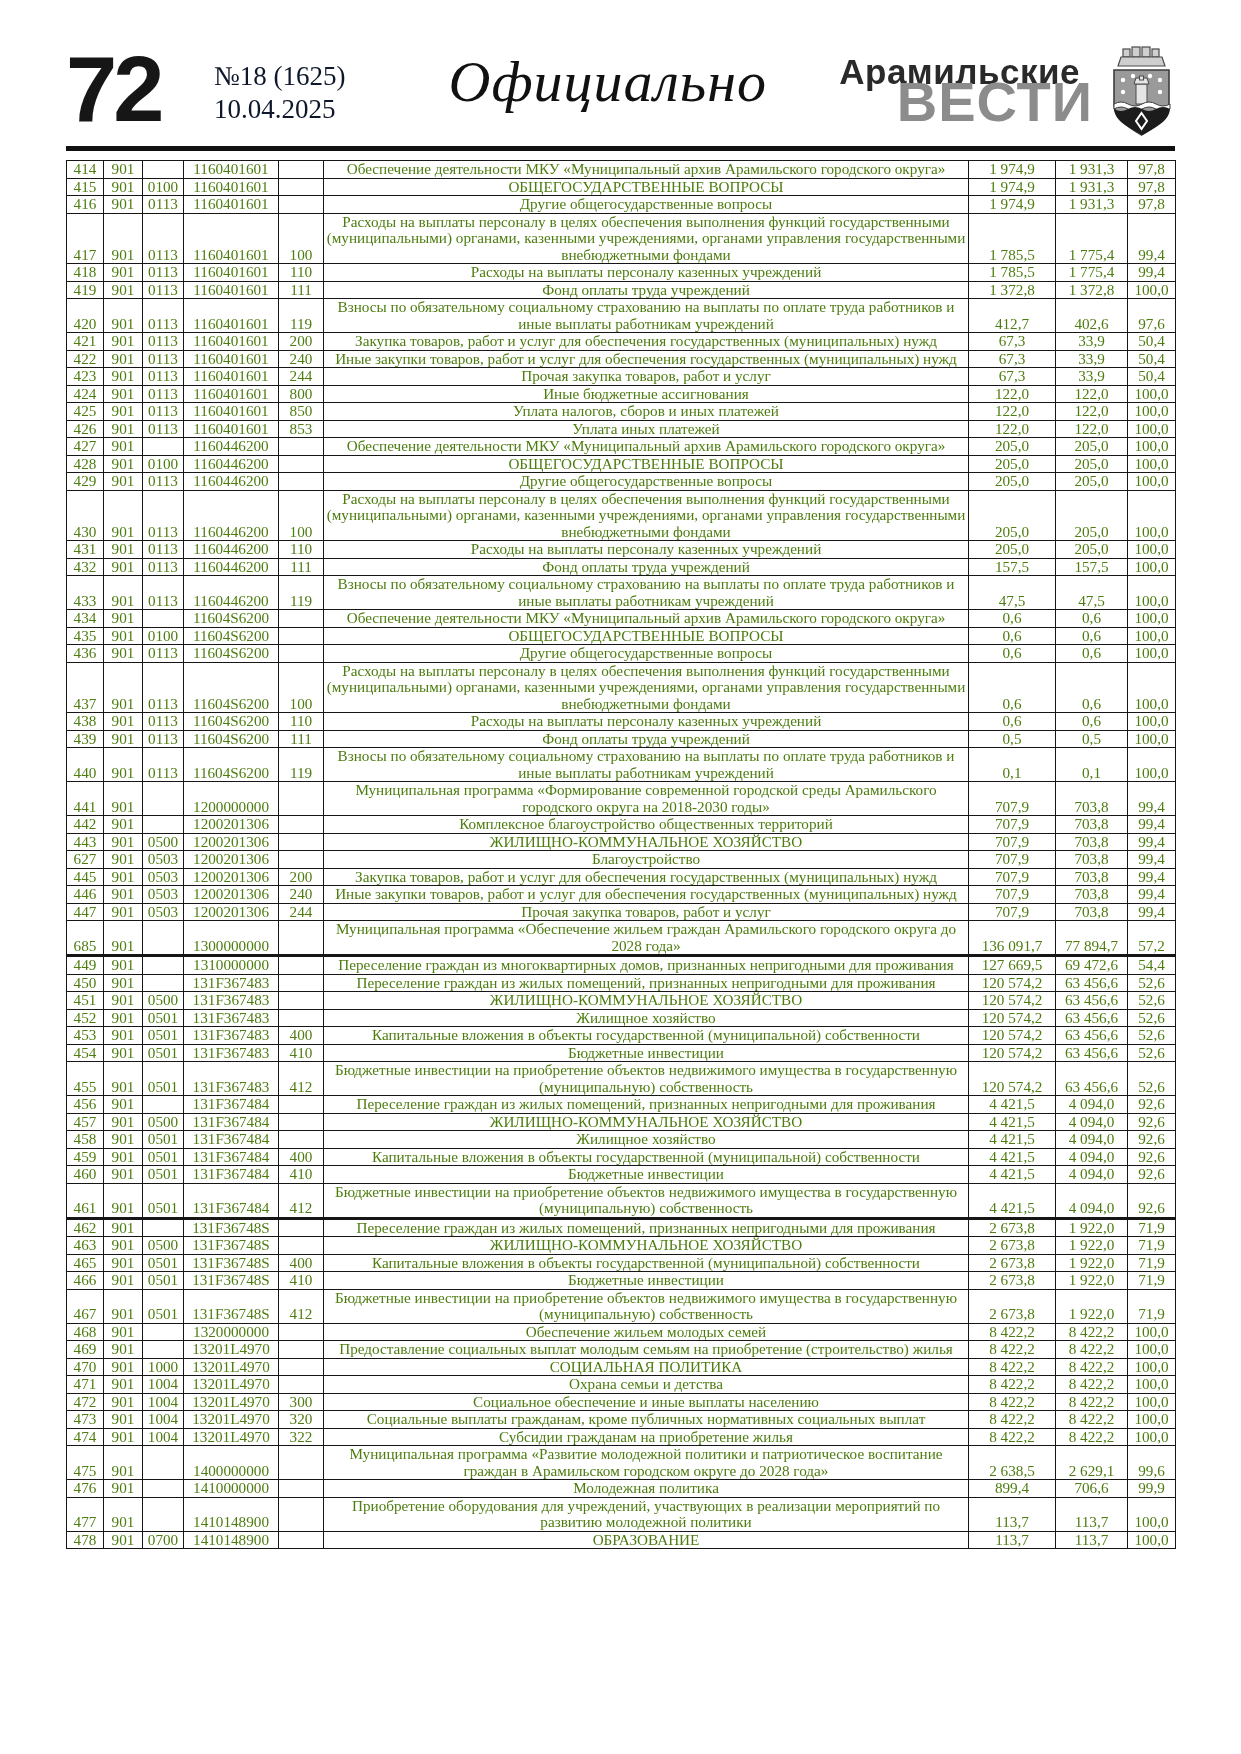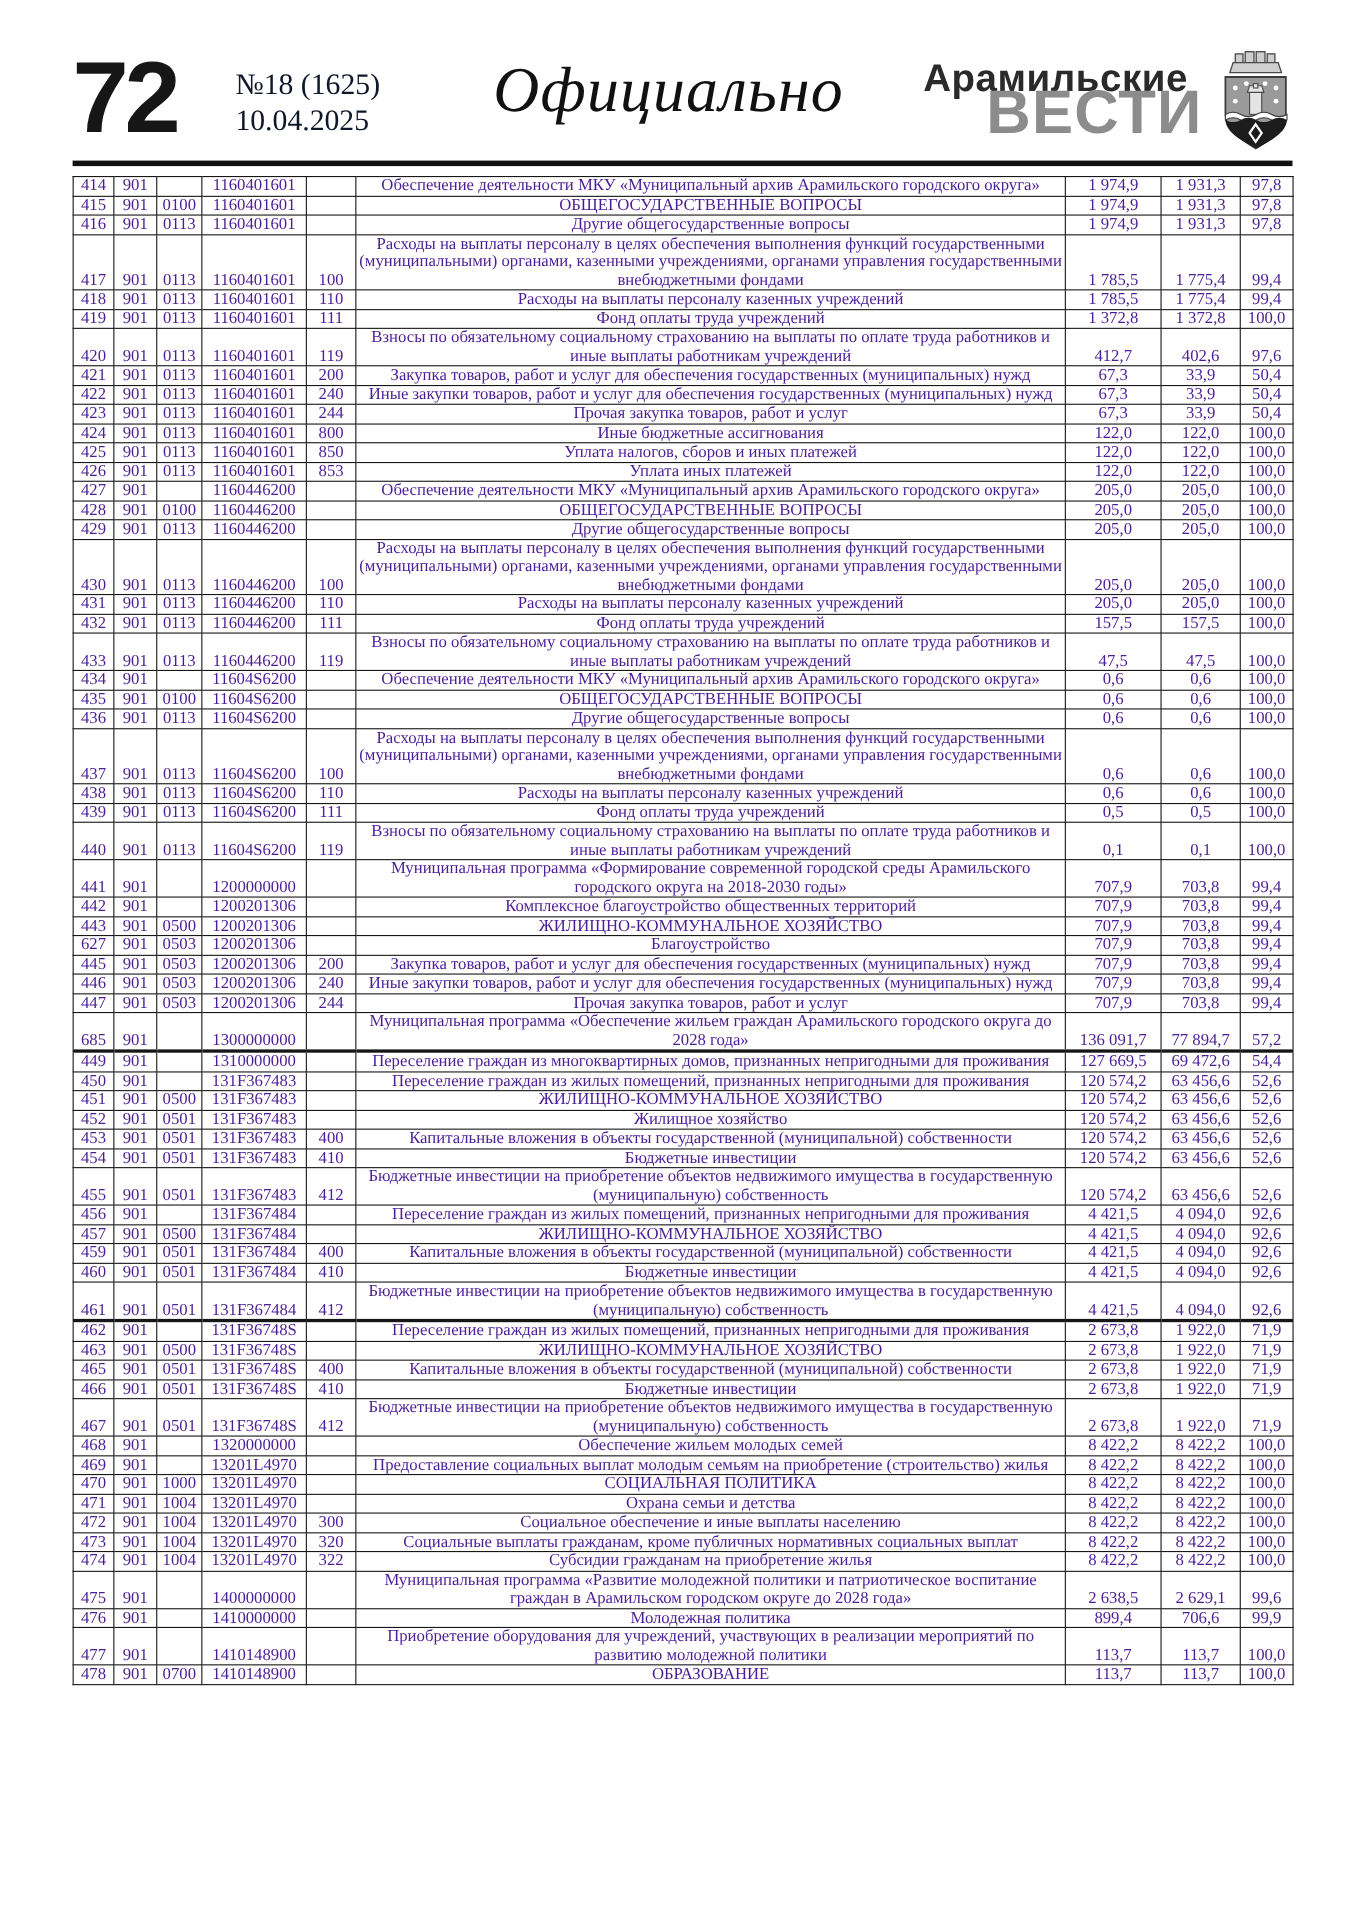--- a/index.html
+++ b/index.html
@@ -34,21 +34,21 @@
     font-family:"Liberation Sans", sans-serif;font-weight:900;
     font-size:56px;line-height:56px;color:#8c8c8c;letter-spacing:1px;
   }
   .emblem{position:absolute;right:0;top:0;width:66px;height:92px;}
   
   .rule{position:absolute;top:146px;left:66px;width:1109px;height:5px;background:#111;}
   
   .tablewrap{position:absolute;top:160px;left:66px;width:1109px;}
   table.budget{
     border-collapse:collapse;table-layout:fixed;width:1109px;
-    font-size:15.2px;line-height:16.5px;color:#4c1d95;padding-left:24px;
+    font-size:15.2px;line-height:16.5px;color:#4d7c0f;padding-left:24px;
   }
   table.budget td{
     border:1px solid #161616;vertical-align:bottom;
     padding:0 2px;text-align:center;word-wrap:break-word;
   }
   td.c-name{border-left-width:2px;padding:0 4px;}
   tr.sect-end td{border-bottom-width:3px;}
 </style>
 </head>
 <body>
@@ -593,20 +593,31 @@
           <td class="c-grbs">901</td>
           <td class="c-section">0500</td>
           <td class="c-target">131F367484</td>
           <td class="c-type"></td>
           <td class="c-name">ЖИЛИЩНО-КОММУНАЛЬНОЕ ХОЗЯЙСТВО</td>
           <td class="c-plan">4 421,5</td>
           <td class="c-fact">4 094,0</td>
           <td class="c-pct">92,6</td>
         </tr>
         <tr>
+          <td class="c-num">458</td>
+          <td class="c-grbs">901</td>
+          <td class="c-section">0501</td>
+          <td class="c-target">131F367484</td>
+          <td class="c-type"></td>
+          <td class="c-name">Жилищное хозяйство</td>
+          <td class="c-plan">4 421,5</td>
+          <td class="c-fact">4 094,0</td>
+          <td class="c-pct">92,6</td>
+        </tr>
+        <tr>
           <td class="c-num">459</td>
           <td class="c-grbs">901</td>
           <td class="c-section">0501</td>
           <td class="c-target">131F367484</td>
           <td class="c-type">400</td>
           <td class="c-name">Капитальные вложения в объекты государственной (муниципальной) собственности</td>
           <td class="c-plan">4 421,5</td>
           <td class="c-fact">4 094,0</td>
           <td class="c-pct">92,6</td>
         </tr>

